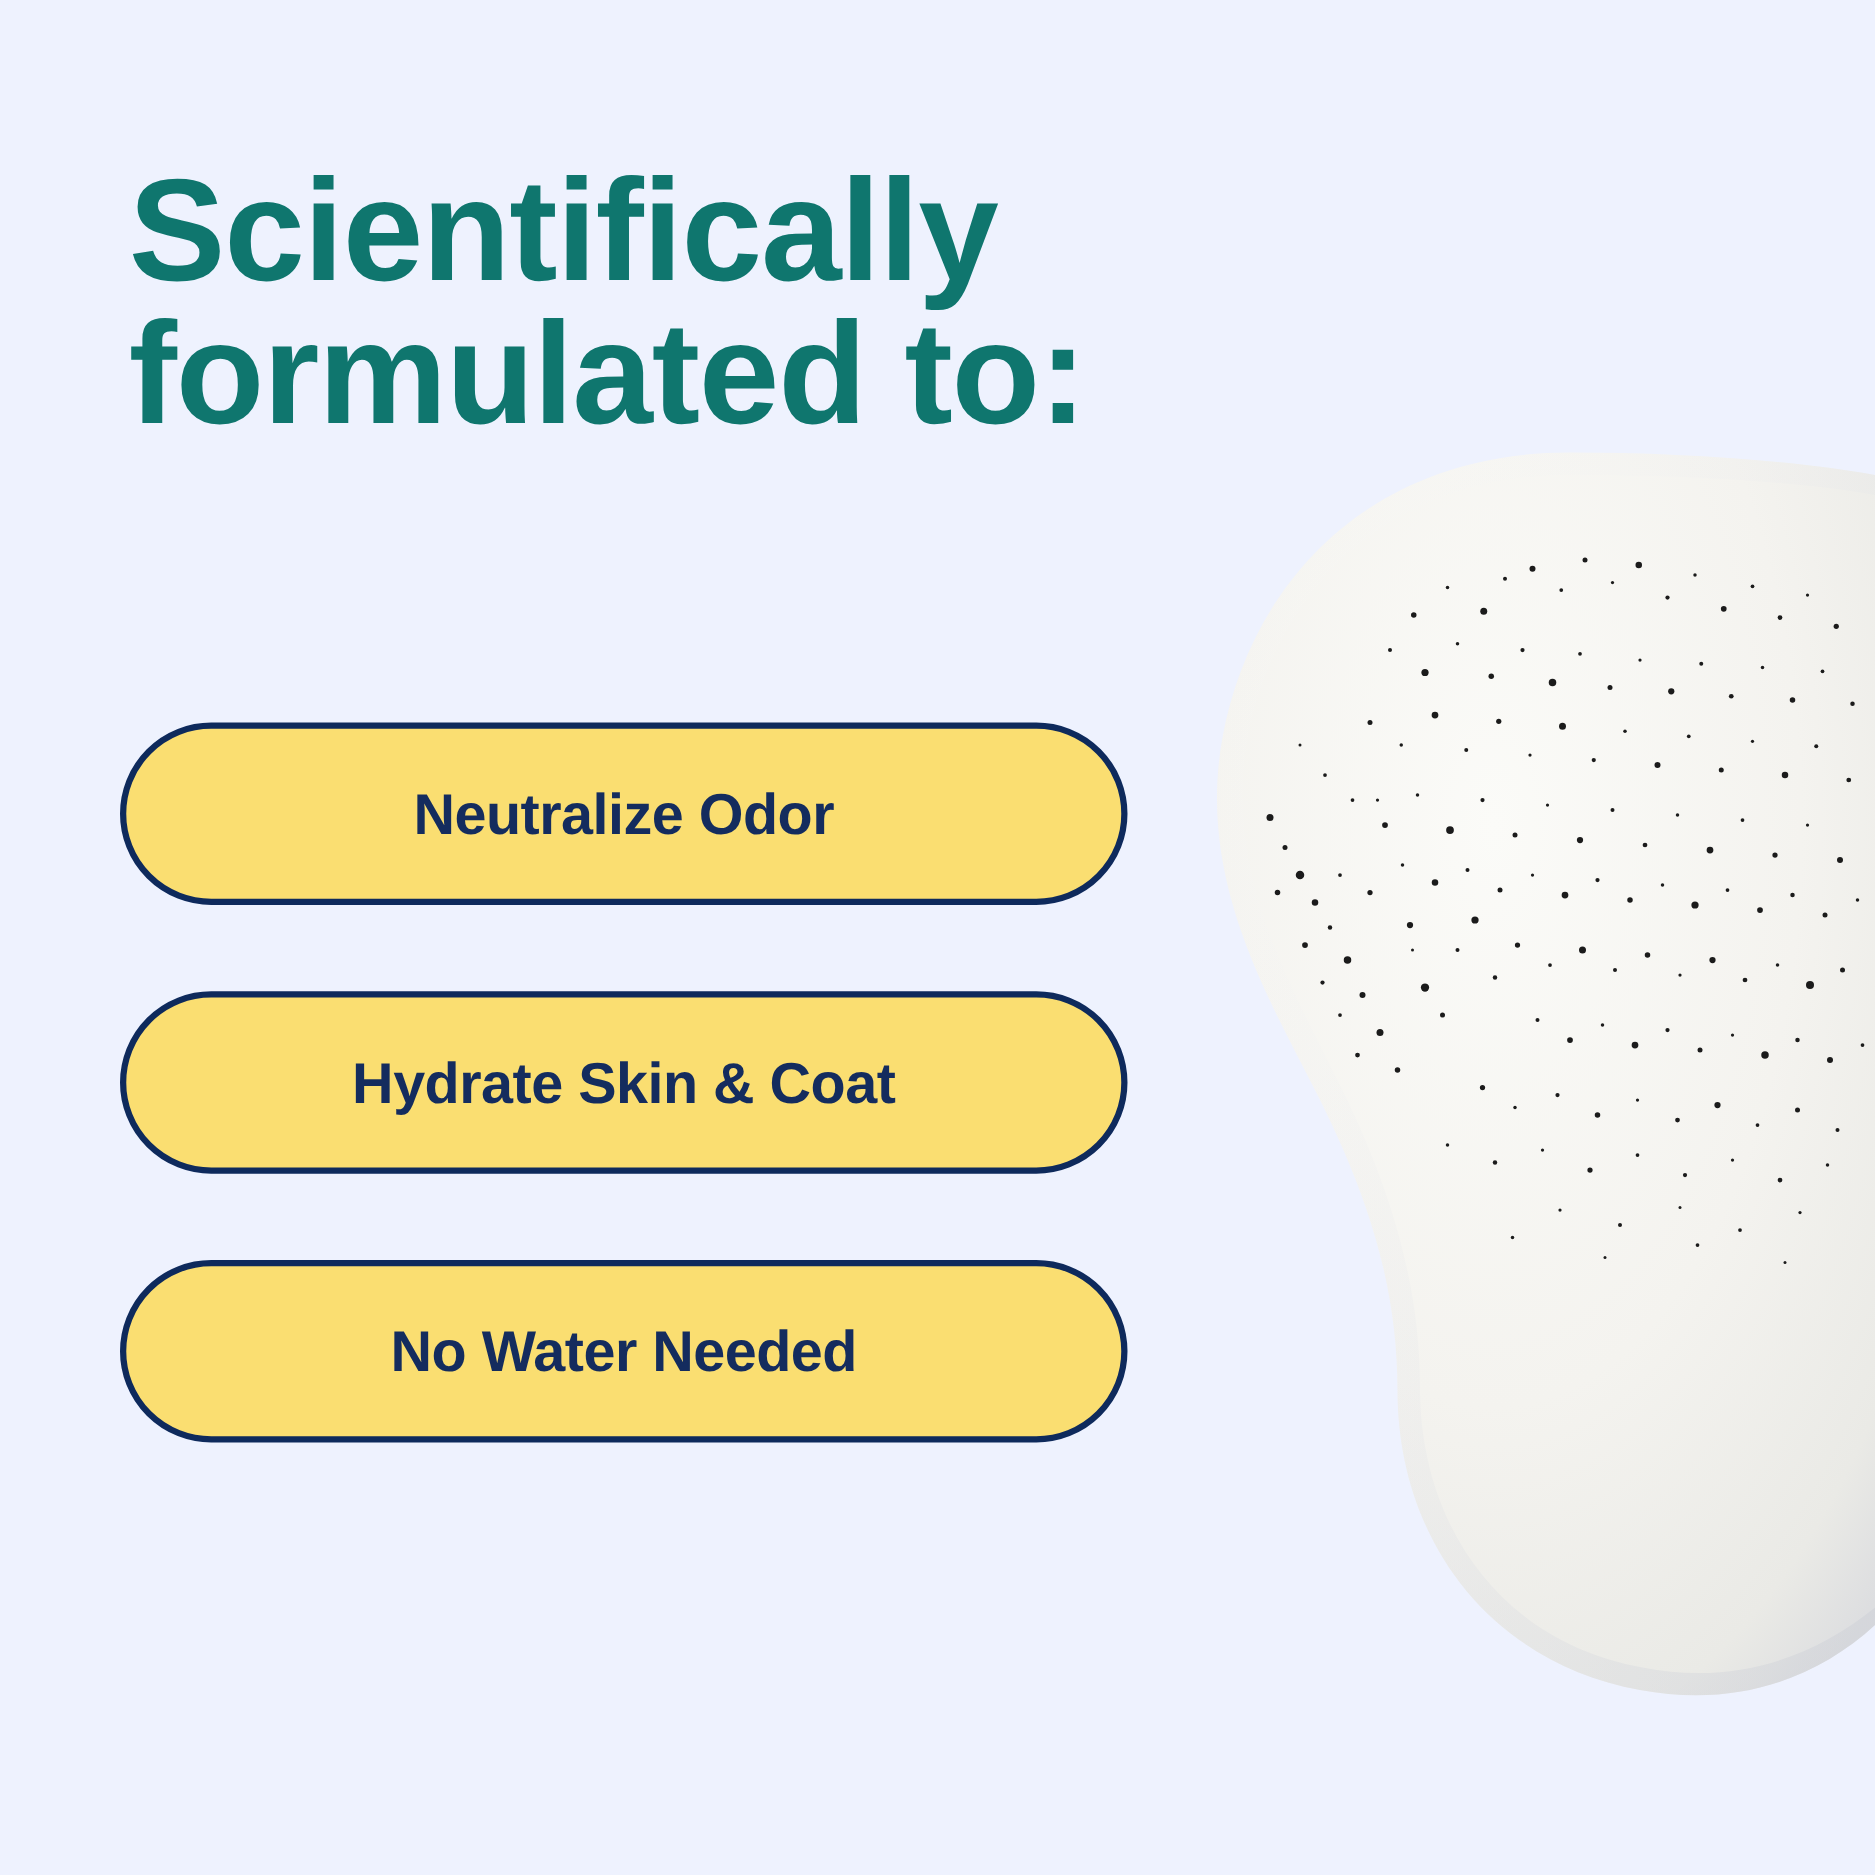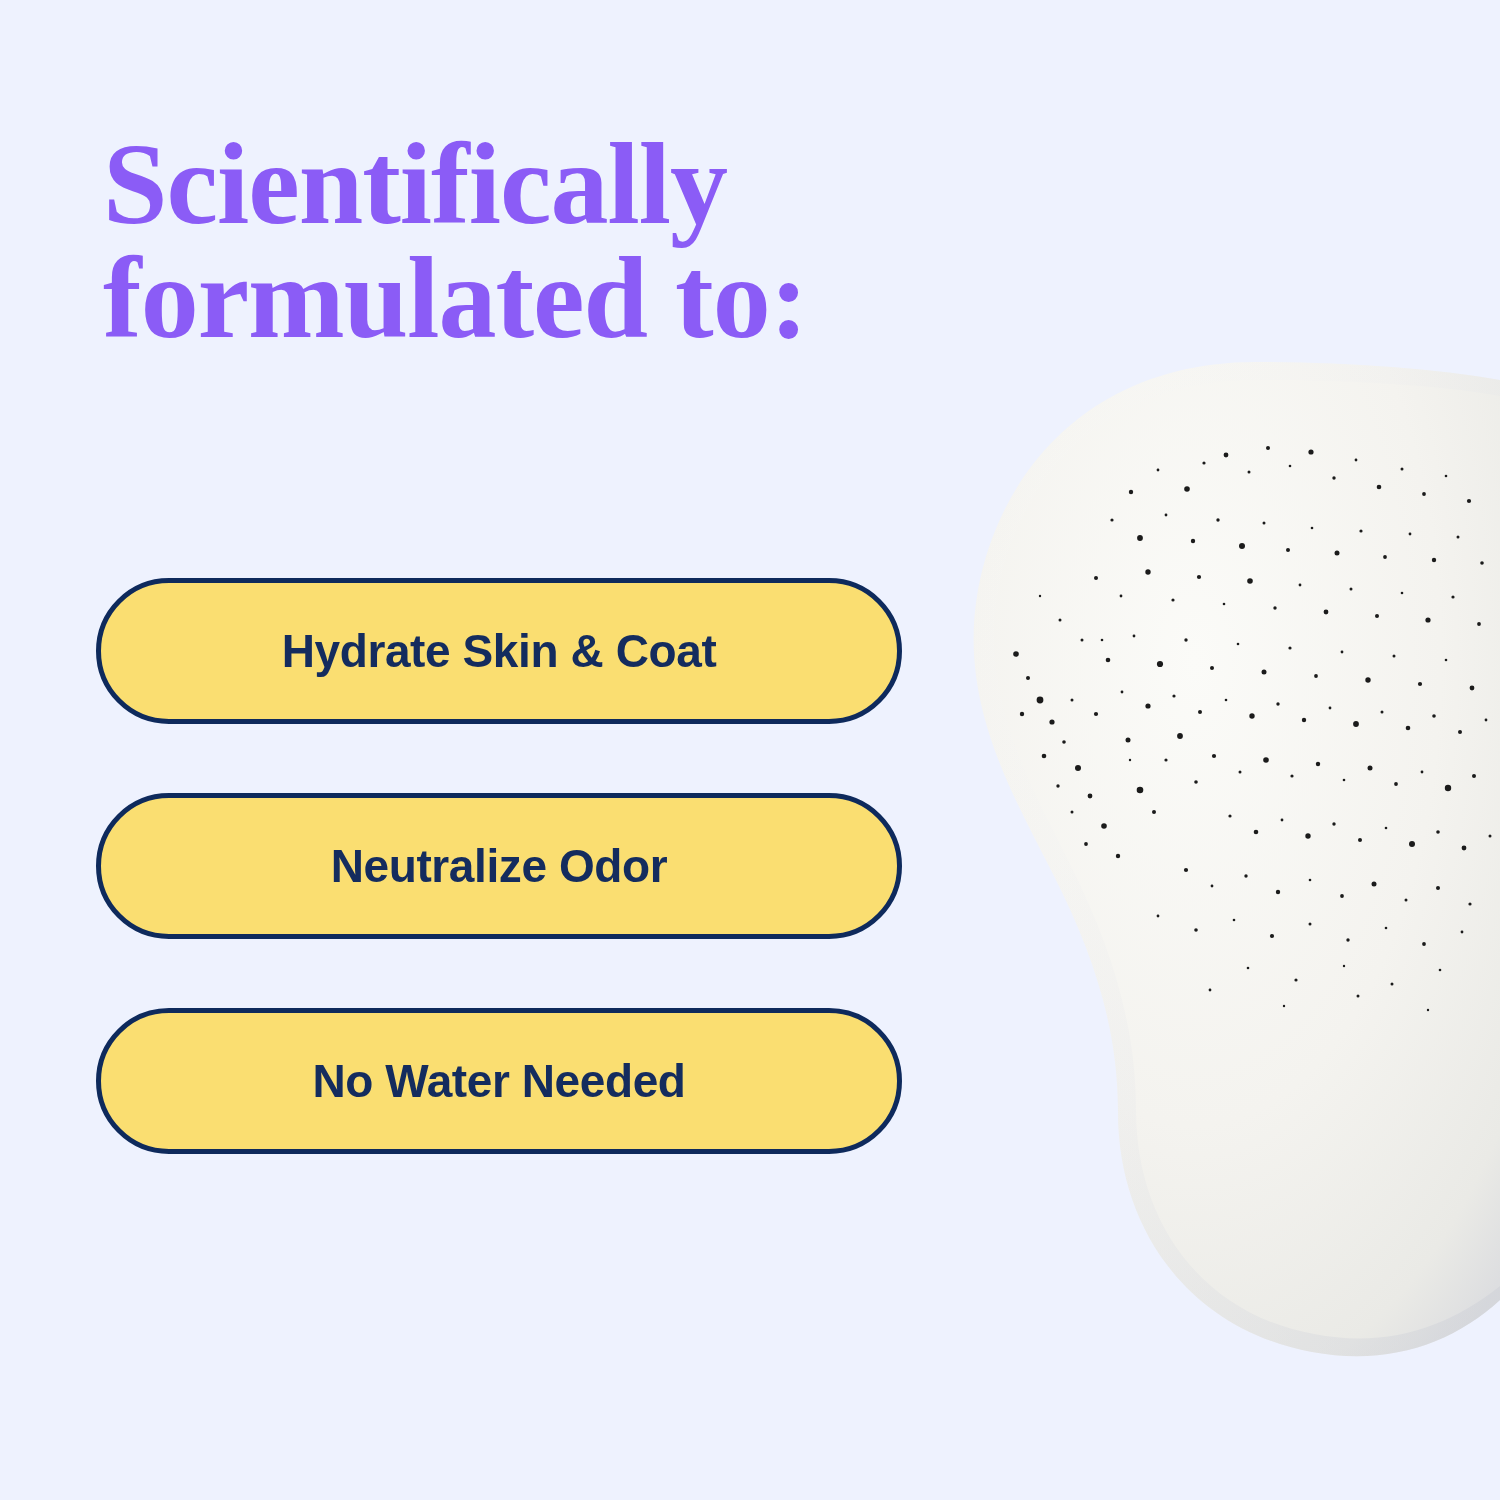--- a/index.html
+++ b/index.html
@@ -30,22 +30,22 @@
     height: 1500px;
     pointer-events: none;
   }
 
   
   .headline {
     position: absolute;
     left: 103px;
     top: 128px;
     width: 900px;
-    color: #8b5cf6;
-    font-family: Liberation Serif, serif;
+    color: #0f766e;
+    font-family: Liberation Sans, sans-serif;
     font-weight: 700;
     font-size: 116px;
     line-height: 0.98;
     letter-spacing: -1px;
     white-space: pre-line;
   }
 
   
   .pill-stack {
     position: absolute;
@@ -285,23 +285,23 @@
       <circle cx="1060" cy="620" r="1.5"></circle>
         <circle cx="1040" cy="596" r="1.2"></circle>
     </g>
   </svg>
 
   <div class="headline">Scientifically
 formulated to:</div>
 
   <div class="pill-stack">
     <div class="pill">
-      <span>Hydrate Skin &amp; Coat</span>
+      <span>Neutralize Odor</span>
     </div>
     <div class="pill">
-      <span>Neutralize Odor</span>
+      <span>Hydrate Skin &amp; Coat</span>
     </div>
     <div class="pill">
       <span>No Water Needed</span>
     </div>
   </div>
 
 </div>
 
 </body></html>

